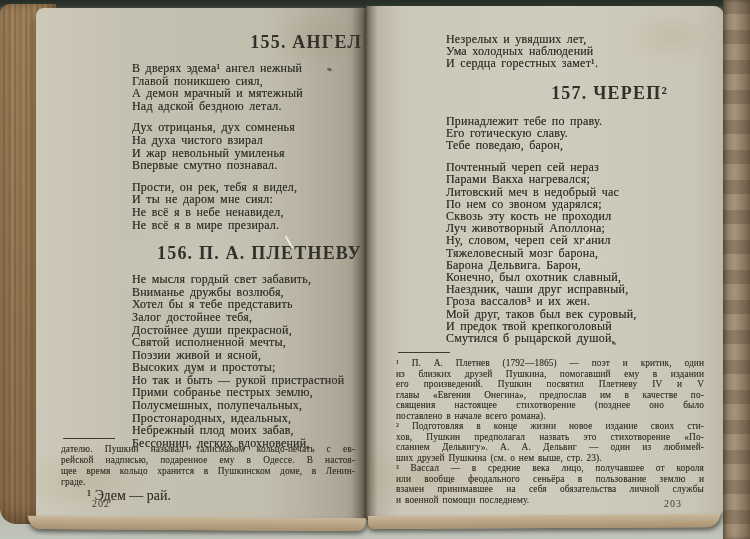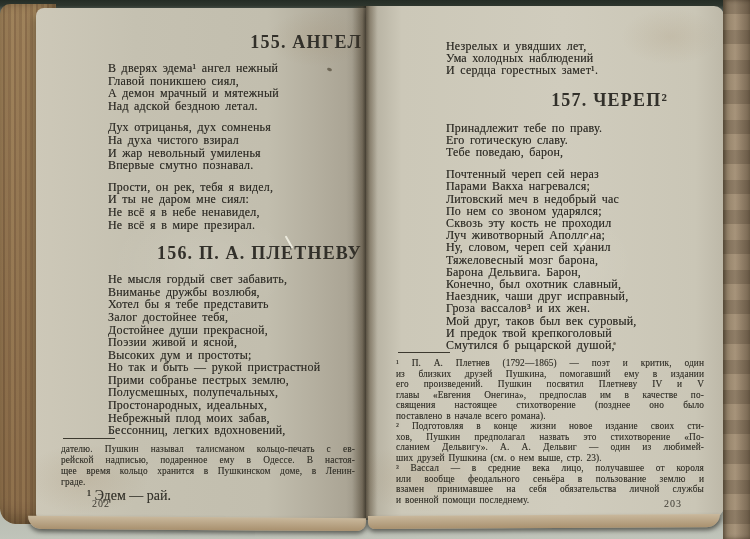--- a/index.html
+++ b/index.html
@@ -74,21 +74,21 @@
     font-weight:bold; font-size:18px; letter-spacing:1.2px; text-align:right;
     color:#32302a; white-space:nowrap;
   }
   .t-gap-a { margin-top:12px; }  
   .t-gap-b { margin-top:13px; }  
   .poem { margin-top:9px; }
   .line {
     font-size:12px; letter-spacing:.2px; word-spacing:2.2px; white-space:nowrap;
     color:#2f2d27; text-shadow:0 0 .5px rgba(47,45,39,.55);
   }
-  .content-left  .line { line-height:12.6px; }
+  .content-left  .line { line-height:12.6px;margin-left:24px; }
   .content-right .line { line-height:12.2px; }
   .stanza-gap { height:9px; }
 
   .fnwrap-left  { position:absolute; left:25px; top:430px; width:294px; }
   .fnwrap-right { position:absolute; left:30px; top:346px; width:308px; }
   .fn-rule { width:52px; border-top:1.3px solid #3c392f; margin:0 0 5px 2px; }
   .fn-block { margin:0; }
   .fn-line {
     font-size:9.4px; letter-spacing:.1px; word-spacing:1.4px;
     color:#36342c; text-shadow:0 0 .4px rgba(54,52,44,.5);
@@ -129,20 +129,21 @@
           <div class="line">Не всё я в небе ненавидел,</div>
           <div class="line">Не всё я в мире презирал.</div>
         </div>
       <div class="poem-title t-gap-a">156. П. А. ПЛЕТНЕВУ</div>
       <div class="poem">
           <div class="line">Не мысля гордый свет забавить,</div>
           <div class="line">Вниманье дружбы возлюбя,</div>
           <div class="line">Хотел бы я тебе представить</div>
           <div class="line">Залог достойнее тебя,</div>
           <div class="line">Достойнее души прекрасной,</div>
+          <div class="line">Святой исполненной мечты,</div>
           <div class="line">Поэзии живой и ясной,</div>
           <div class="line">Высоких дум и простоты;</div>
           <div class="line">Но так и быть — рукой пристрастной</div>
           <div class="line">Прими собранье пестрых землю,</div>
           <div class="line">Полусмешных, полупечальных,</div>
           <div class="line">Простонародных, идеальных,</div>
           <div class="line">Небрежный плод моих забав,</div>
           <div class="line">Бессонниц, легких вдохновений,</div>
         </div>
     </div>
@@ -154,21 +155,21 @@
           <div class="fn-line">щее время кольцо хранится в Пушкинском доме, в Ленин-</div>
           <div class="fn-line">граде.</div>
         </div>
       <div class="fn-single">¹ Эдем — рай.</div>
     </div>
     <div class="page-num page-num-left">202</div>
   </div>
 
   <div class="page page-right">
     <div class="content-right">
-      <div class="poem" style="margin-top:8px">
+      <div class="poem" style="margin-top:1px">
           <div class="line">Незрелых и увядших лет,</div>
           <div class="line">Ума холодных наблюдений</div>
           <div class="line">И сердца горестных замет¹.</div>
         </div>
       <div class="poem-title t-gap-b">157. ЧЕРЕП²</div>
       <div class="poem" style="margin-top:11px">
           <div class="line">Принадлежит тебе по праву.</div>
           <div class="line">Его готическую славу.</div>
           <div class="line">Тебе поведаю, барон,</div>
         </div>

